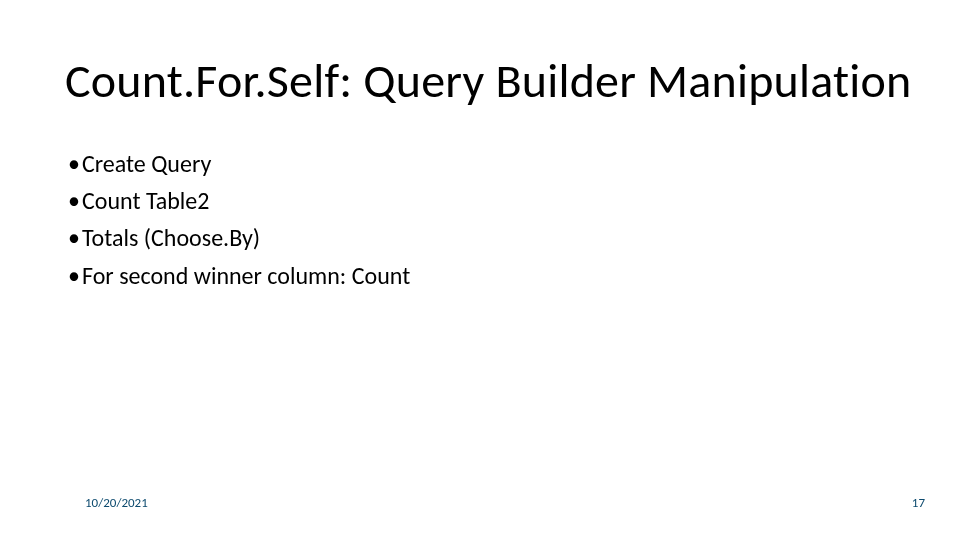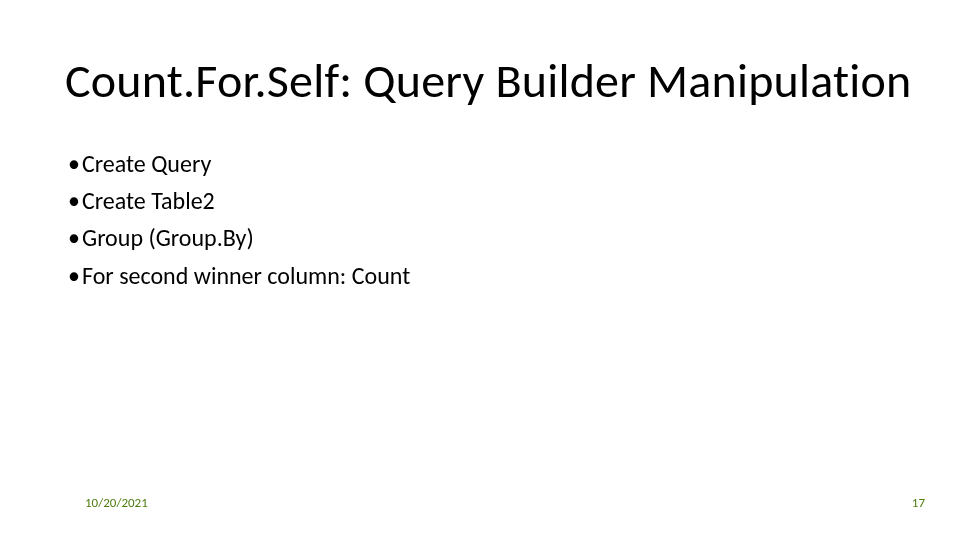--- a/index.html
+++ b/index.html
@@ -43,21 +43,21 @@
     width: 14px;
     text-align: left;
   }
   .footer {
     position: absolute;
     left: 0;
     right: 0;
     bottom: 30px;
     height: 20px;
     font-size: 13px;
-    color: #4d7c0f;
+    color: #0c4a6e;
   }
   .footer-date {
     position: absolute;
     left: 85px;
     bottom: 0;
   }
   .footer-center {
     position: absolute;
     left: 0;
     right: 0;
@@ -73,22 +73,22 @@
 </style>
 </head>
 <body>
 
 <div class="slide">
 
   <div class="title">Count.For.Self: Query Builder Manipulation</div>
 
   <div class="bullets">
     <div class="bullet"><span class="dot">•</span><span>Create Query</span></div>
-    <div class="bullet"><span class="dot">•</span><span>Create Table2</span></div>
-    <div class="bullet"><span class="dot">•</span><span>Group (Group.By)</span></div>
+    <div class="bullet"><span class="dot">•</span><span>Count Table2</span></div>
+    <div class="bullet"><span class="dot">•</span><span>Totals (Choose.By)</span></div>
     <div class="bullet"><span class="dot">•</span><span>For second winner column: Count</span></div>
   </div>
 
   <div class="footer">
     <div class="footer-date">10/20/2021</div>
     <div class="footer-page">17</div>
   </div>
 
 </div>
 

